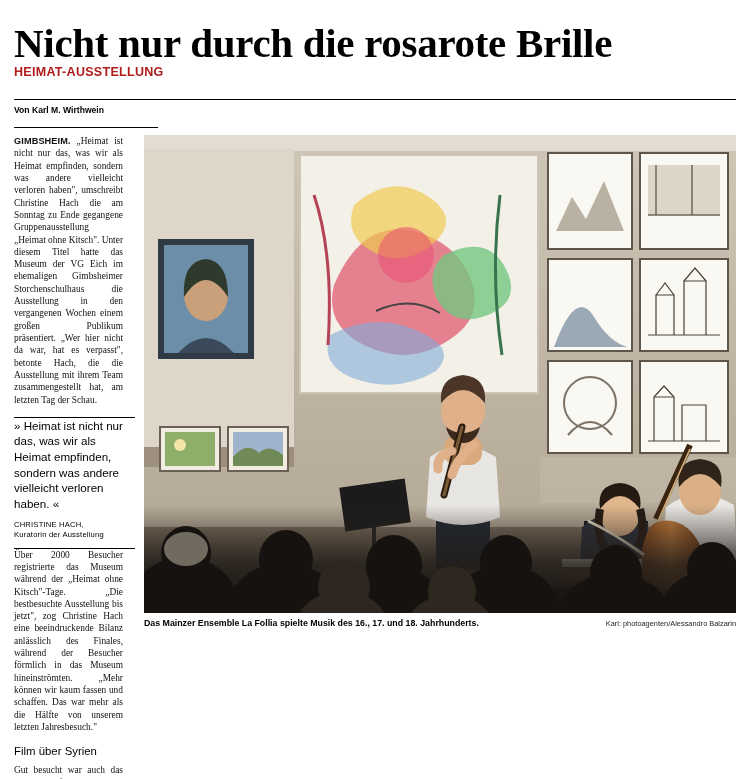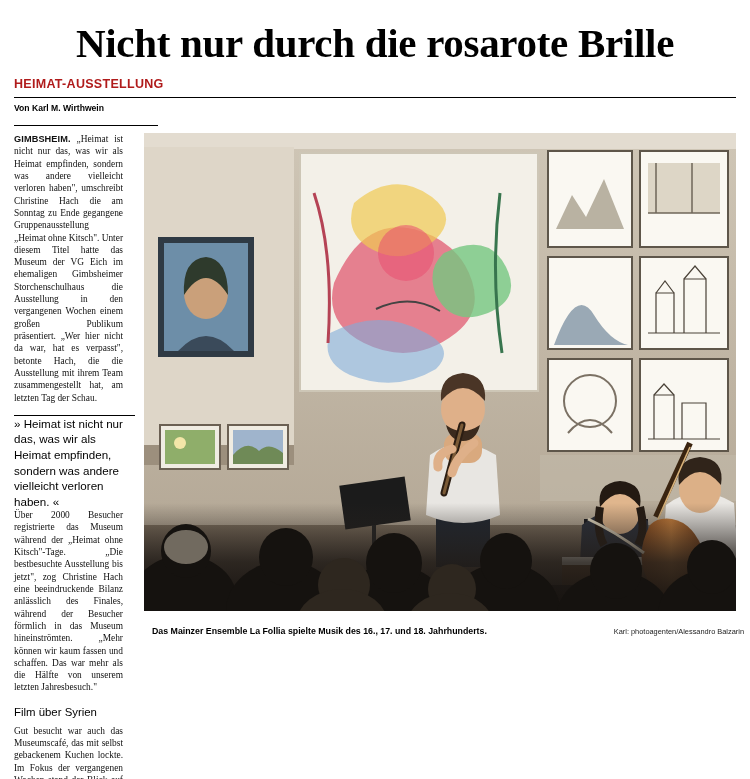--- a/index.html
+++ b/index.html
@@ -20,27 +20,25 @@
     padding: 0 14px;
   }
 
   
   .headline {
     font-family: "Liberation Serif", serif;
     font-size: 41px;
     font-weight: 700;
     letter-spacing: -0.3px;
     line-height: 1.05;
-    text-align: center;
     margin: 22px 0 0 0;
     color: #000;
   }
   .kicker-row {
-    margin-top: 12px;
-    padding-bottom: 6px;
+    padding-bottom: 20px;
     border-bottom: 1.5px solid #000;
     display: flex;
     align-items: baseline;
     gap: 7px;
     flex-wrap: nowrap;
   }
   .kicker {
     font-family: "Liberation Sans", sans-serif;
     font-size: 12.5px;
     font-weight: 700;
@@ -132,23 +130,22 @@
     width: 592px;
     height: 478px;
     overflow: hidden;
     background: #6b6257;
   }
   .photo svg { display: block; }
   .caption-row {
     display: flex;
     justify-content: space-between;
     align-items: baseline;
-    padding-top: 15px;
+    padding-top: 5px;
     width: 592px;
-    margin-left: 8px;
   }
   .caption {
     font-family: "Liberation Sans", sans-serif;
     font-size: 8.8px;
     font-weight: 700;
     color: #000;
   }
   .credit {
     font-family: "Liberation Sans", sans-serif;
     font-size: 7.4px;
@@ -167,20 +164,24 @@
   </div>
 
   <div class="byline">Von Karl M. Wirthwein</div>
 
   <div class="main">
 
     <div class="col col1">
       <p><span class="dropcap-lead">GIMBSHEIM.</span><span> „Heimat ist nicht nur das, was wir als Heimat empfinden, sondern was andere vielleicht verloren haben", umschreibt Christine Hach die am Sonntag zu Ende gegangene Gruppenausstellung „Heimat ohne Kitsch". Unter diesem Titel hatte das Museum der VG Eich im ehemaligen Gimbsheimer Storchenschulhaus die Ausstellung in den vergangenen Wochen einem großen Publikum präsentiert. „Wer hier nicht da war, hat es verpasst", betonte Hach, die die Ausstellung mit ihrem Team zusammengestellt hat, am letzten Tag der Schau.</span></p>
 
       <div class="pullquote">» Heimat ist nicht nur das, was wir als Heimat empfinden, sondern was andere vielleicht verloren haben. «</div>
+      <div class="pq-attrib">
+        <div>CHRISTINE HACH,</div>
+        <div>Kuratorin der Ausstellung</div>
+      </div>
 
       <p class="after-quote">Über 2000 Besucher registrierte das Museum während der „Heimat ohne Kitsch"-Tage. „Die bestbesuchte Ausstellung bis jetzt", zog Christine Hach eine beeindruckende Bilanz anlässlich des Finales, während der Besucher förmlich in das Museum hineinströmten. „Mehr können wir kaum fassen und schaffen. Das war mehr als die Hälfte von unserem letzten Jahresbesuch."</p>
 
       <div class="subhead-h2">Film über Syrien</div>
 
       <p>Gut besucht war auch das Museumscafé, das mit selbst gebackenem Kuchen lockte. Im Fokus der vergangenen Wochen stand der Blick auf die Heimat, wie sie wahrgenommen wird, ohne die sprichwörtliche rosarote Brille vor den Augen. Das ty-</p>
     </div>
 
     <div class="photo-block">
       <div class="photo">

